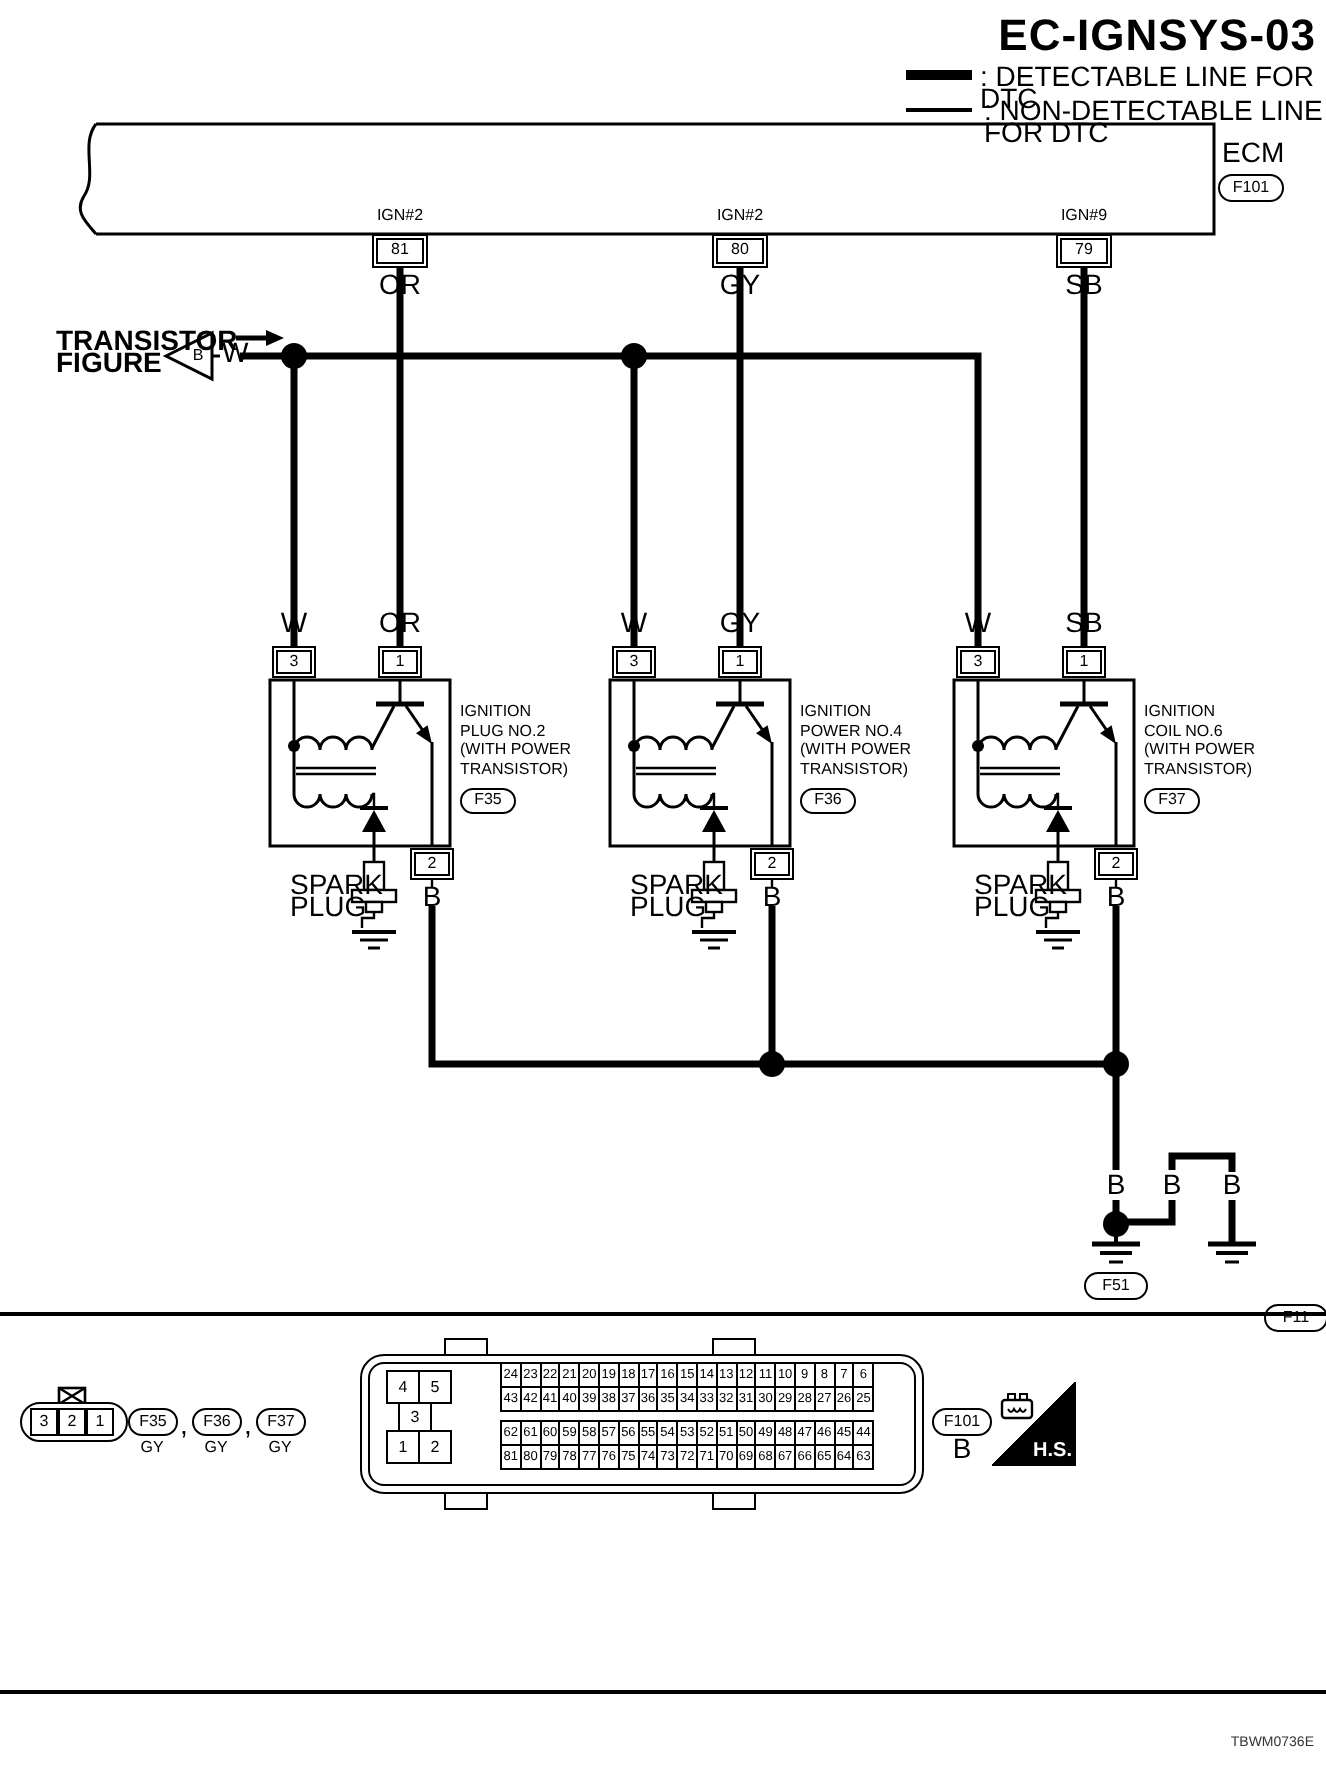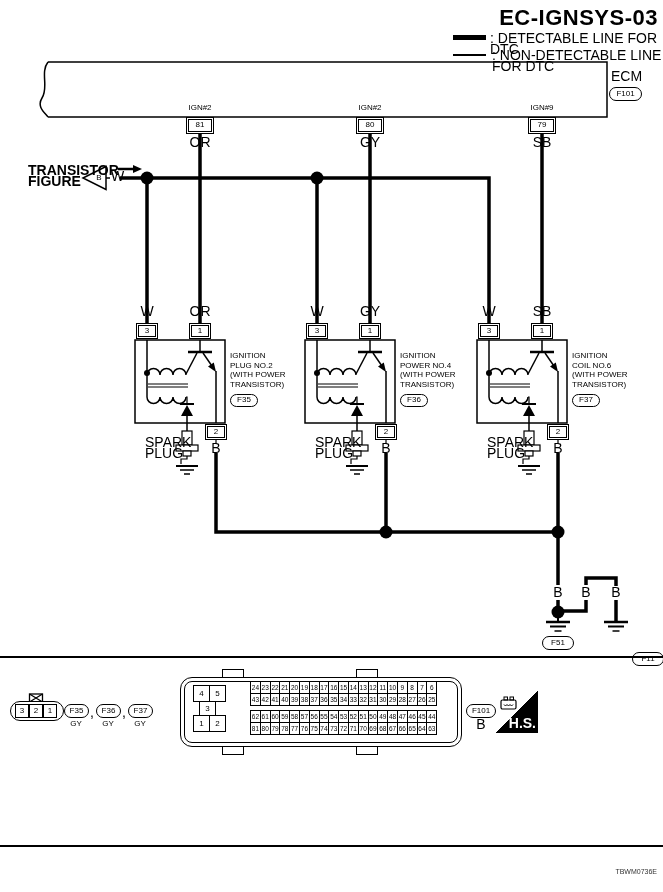--- a/index.html
+++ b/index.html
@@ -21,21 +21,21 @@
   .rule{background:#000;}
   #main-svg{position:absolute;left:0;top:0;}
   #ecm-grid{position:absolute;left:250px;top:681px;}
   .grid-row{display:flex;}
   .grid-row + .grid-row{margin-top:-1px;}
   .grid-row-gap{margin-top:4px !important;}
   .grid-cell{width:10.8px;height:13px;border:1px solid #000;box-sizing:border-box;
         font-size:6.5px;line-height:11px;text-align:center;margin-right:-1px;background:#fff;}
   .title{font-size:22px;font-weight:bold;letter-spacing:0.5px;}
   .hs-box{background:linear-gradient(135deg,#ffffff 49%,#000000 49%);}
-  .hs-text{position:absolute;right:2px;bottom:2px;color:#fff;font-weight:bold;font-size:14px;}
+  .hs-text{position:absolute;right:2px;bottom:2px;color:#fff;font-weight:bold;font-size:10px;}
 </style>
 </head>
 <body>
 
 <div id="page">
 
   <svg id="main-svg" width="663" height="892" viewBox="0 0 663 892">
     <defs>
 
       <g id="coil-art" stroke="#000" fill="none">

